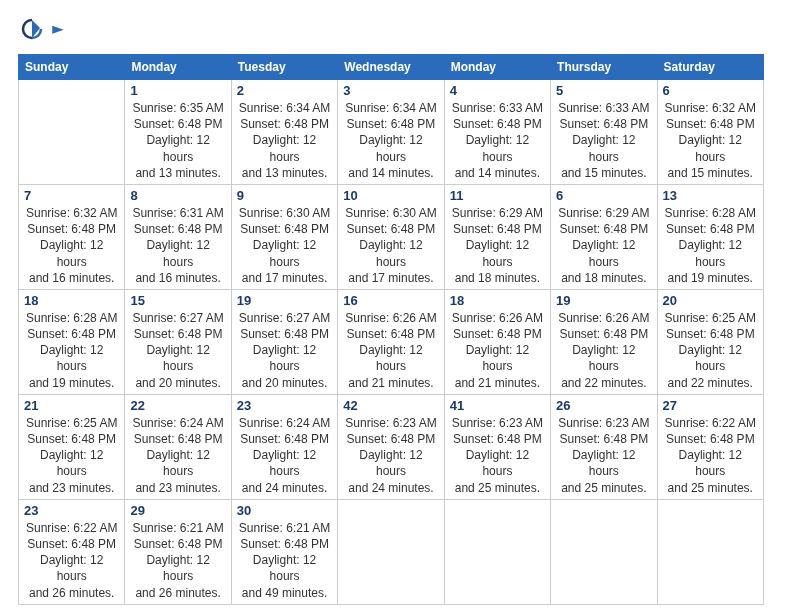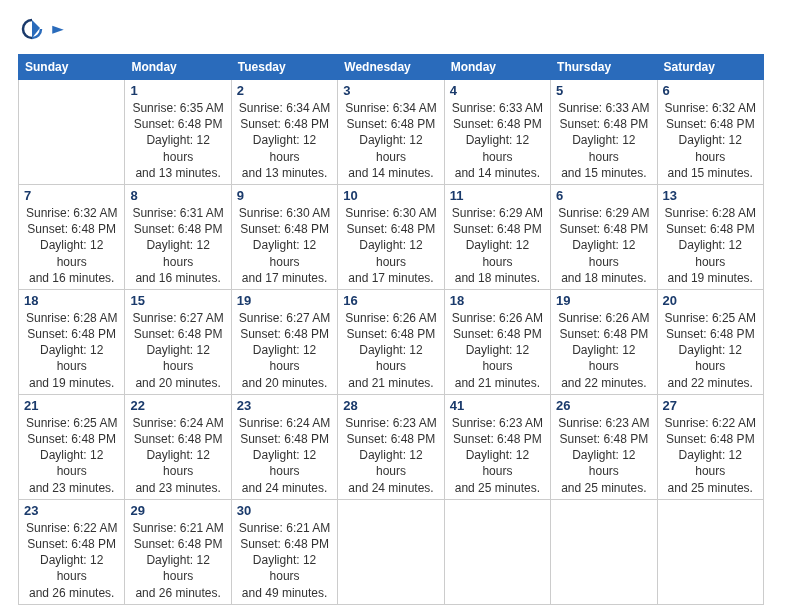--- a/index.html
+++ b/index.html
@@ -335,21 +335,21 @@
           <td>
         <span class="day-num">23</span>
         <div class="day-info">
           <span>Sunrise: 6:24 AM</span><br>
           <span>Sunset: 6:48 PM</span><br>
           <span>Daylight: 12 hours</span><br>
           <span>and 24 minutes.</span>
         </div>
       </td>
           <td>
-        <span class="day-num">28</span>
+        <span class="day-num">42</span>
         <div class="day-info">
           <span>Sunrise: 6:23 AM</span><br>
           <span>Sunset: 6:48 PM</span><br>
           <span>Daylight: 12 hours</span><br>
           <span>and 24 minutes.</span>
         </div>
       </td>
           <td>
         <span class="day-num">41</span>
         <div class="day-info">

